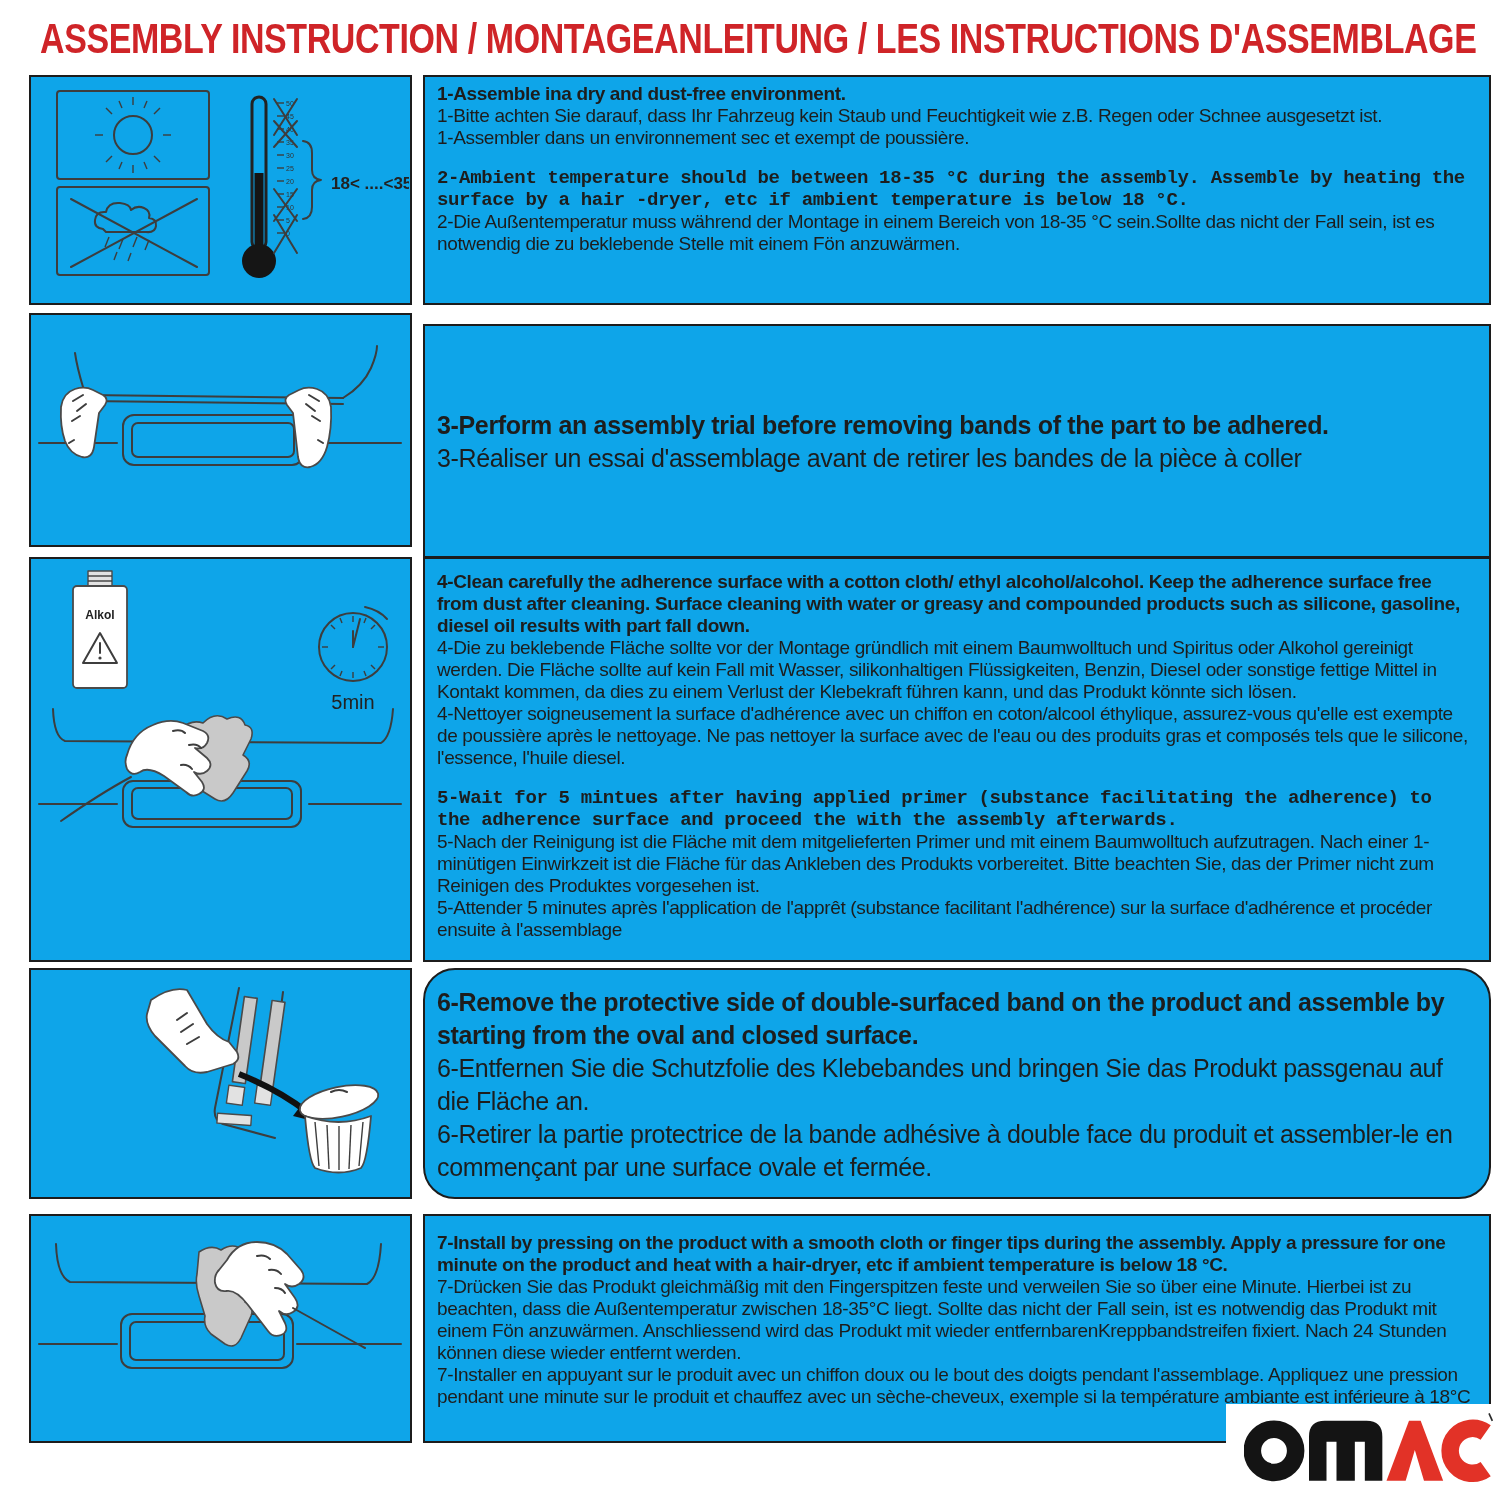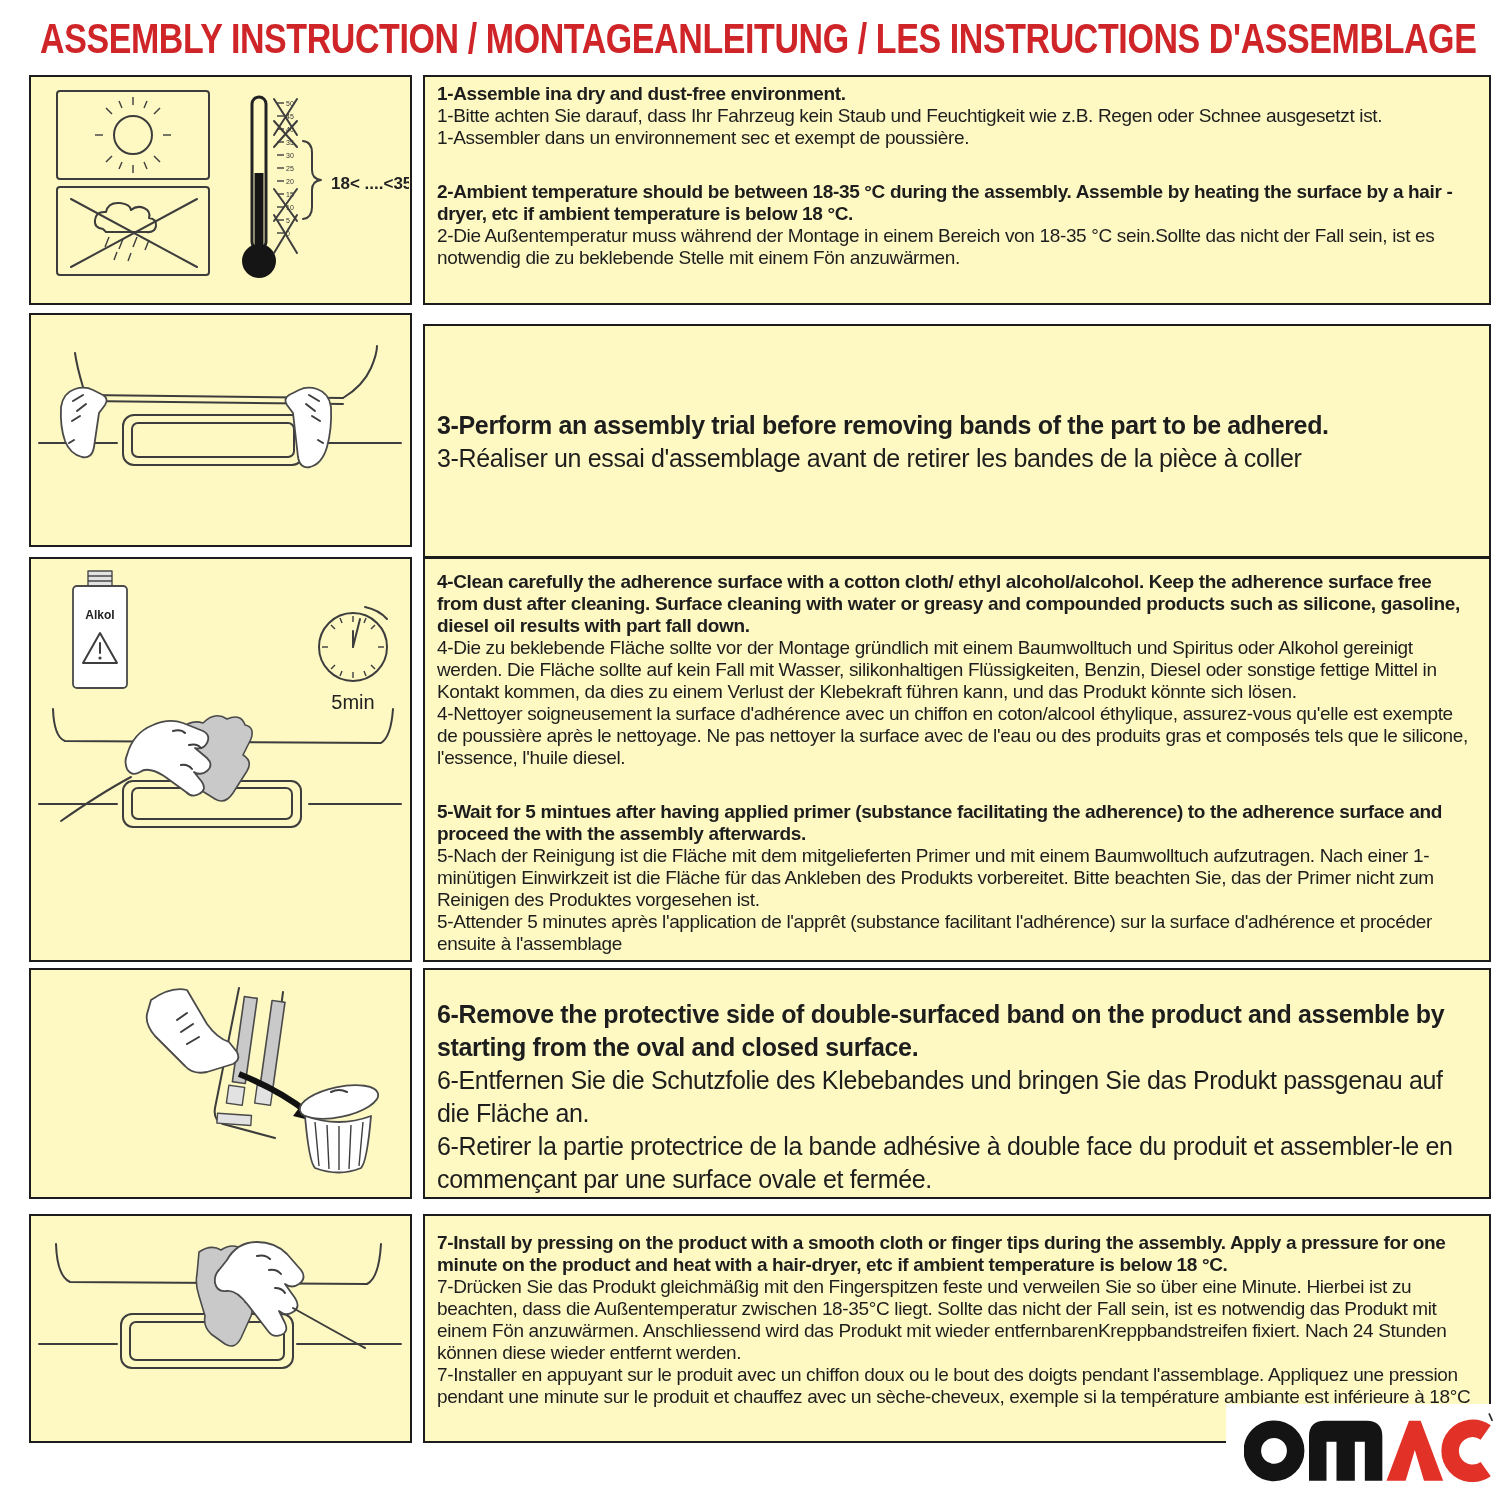--- a/index.html
+++ b/index.html
@@ -8,31 +8,31 @@
     font-family:"Liberation Sans", sans-serif;color:#1d1d1d;
     -webkit-font-smoothing:antialiased;
   }
   .page-title{
     position:absolute;left:40px;top:14px;white-space:nowrap;
     font-size:43px;font-weight:800;letter-spacing:-0.5px;
     transform:scaleX(0.79);transform-origin:left top;color:#cf2428;
   }
   .row{position:absolute;}
   .panel{
-    position:absolute;box-sizing:border-box;border:2.5px solid #1c1c1c;background:#fef9c3;
+    position:absolute;box-sizing:border-box;border:2.5px solid #1c1c1c;background:#0ea5e9;
   }
   .illus{left:29px;width:383px;}
   .text{left:423px;width:1068px;padding:6px 14px 4px 12px;letter-spacing:-0.35px;}
   .text p{margin:0;}
   .small-text p{font-size:19px;line-height:22px;}
   .big-text p{font-size:25px;line-height:33px;}
   .text p.b{font-weight:700;}
-  .text p.gap{margin-top:32px;}
+  .text p.gap{margin-top:18px;font-family:Liberation Mono, monospace;}
   .vcenter{display:flex;flex-direction:column;justify-content:center;}
-  .pad-top{padding-top:28px;}
+  .pad-top{padding-top:16px;border-radius:32px;}
   .pad-top-sm{padding-top:16px;}
   
   .ln{fill:none;stroke:#3d3d3d;stroke-width:2;stroke-linecap:round;stroke-linejoin:round;}
   .ln-thick{fill:none;stroke:#222;stroke-width:3;stroke-linecap:round;stroke-linejoin:round;}
   .blk{fill:#151515;stroke:none;}
   .gray{fill:#c9c9c9;stroke:#4a4a4a;stroke-width:1.6;stroke-linejoin:round;}
   .lightgray{fill:#e2e2e2;stroke:#4a4a4a;stroke-width:1.4;stroke-linejoin:round;}
   .white{fill:#ffffff;stroke:#4a4a4a;stroke-width:1.8;stroke-linejoin:round;stroke-linecap:round;}
   .tick{stroke:#3d3d3d;stroke-width:1.4;}
   .tiny-num{font-size:7px;fill:#333;font-family:"Liberation Sans",sans-serif;}

